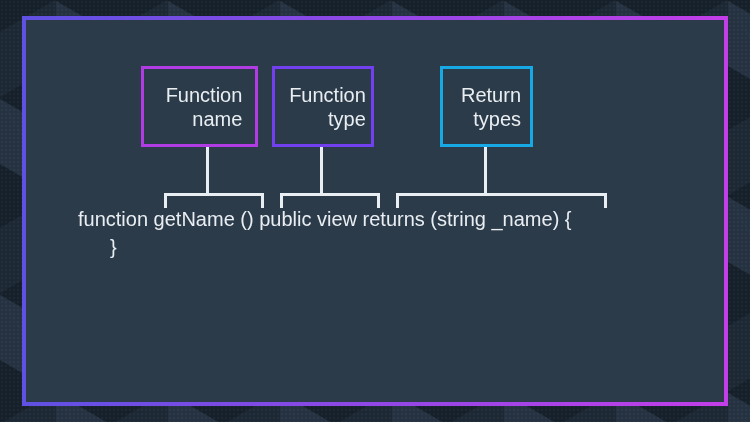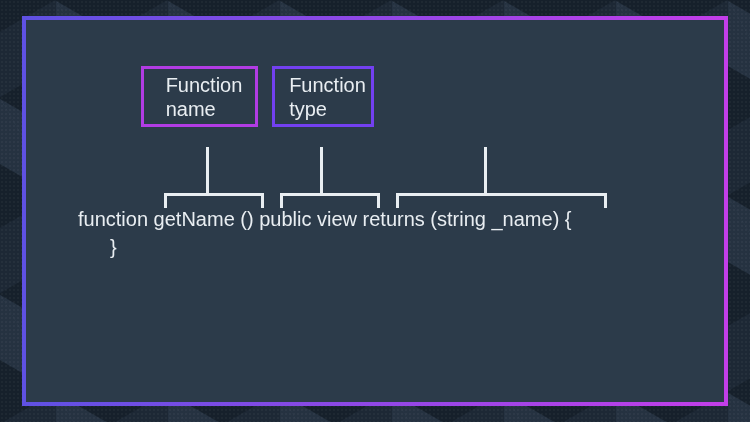--- a/index.html
+++ b/index.html
@@ -51,24 +51,24 @@
   }
   .panel {
     position: relative;
     width: 100%; height: 100%;
     background: var(--panel-bg);
   }
 
   
   .label-box {
     position: absolute;
-    top: 46px; height: 61px;
+    top: 46px; height: 81px;
     border: 3px solid #ffffff;   
     display: flex; align-items: center; justify-content: center;
-    text-align: left;
+    text-align: right;
     padding-left: 9px;
   }
   .label-box .label {
     color: var(--text-color);
     font-size: 20px;
     line-height: 24px;
     white-space: pre-line;
   }
   .box-fn  { left: 115px; width: 117px; }
   .box-ft  { left: 246px; width: 102px; }
@@ -115,20 +115,24 @@
     <div class="panel">
 
       <div class="label-box box-fn" style="border-color: rgb(178, 60, 228);">
         <span class="label">Function
 name</span>
       </div>
       <div class="label-box box-ft" style="border-color: rgb(115, 64, 240);">
         <span class="label">Function
 type</span>
       </div>
+      <div class="label-box box-rt" style="border-color: rgb(23, 169, 228);">
+        <span class="label">Return
+types</span>
+      </div>
 
       <div class="stem stem-fn"></div>
       <div class="stem stem-ft"></div>
       <div class="stem stem-rt"></div>
 
       <div class="bracket bracket-fn"></div>
       <div class="bracket bracket-ft"></div>
       <div class="bracket bracket-rt"></div>
 
       <div class="code">

